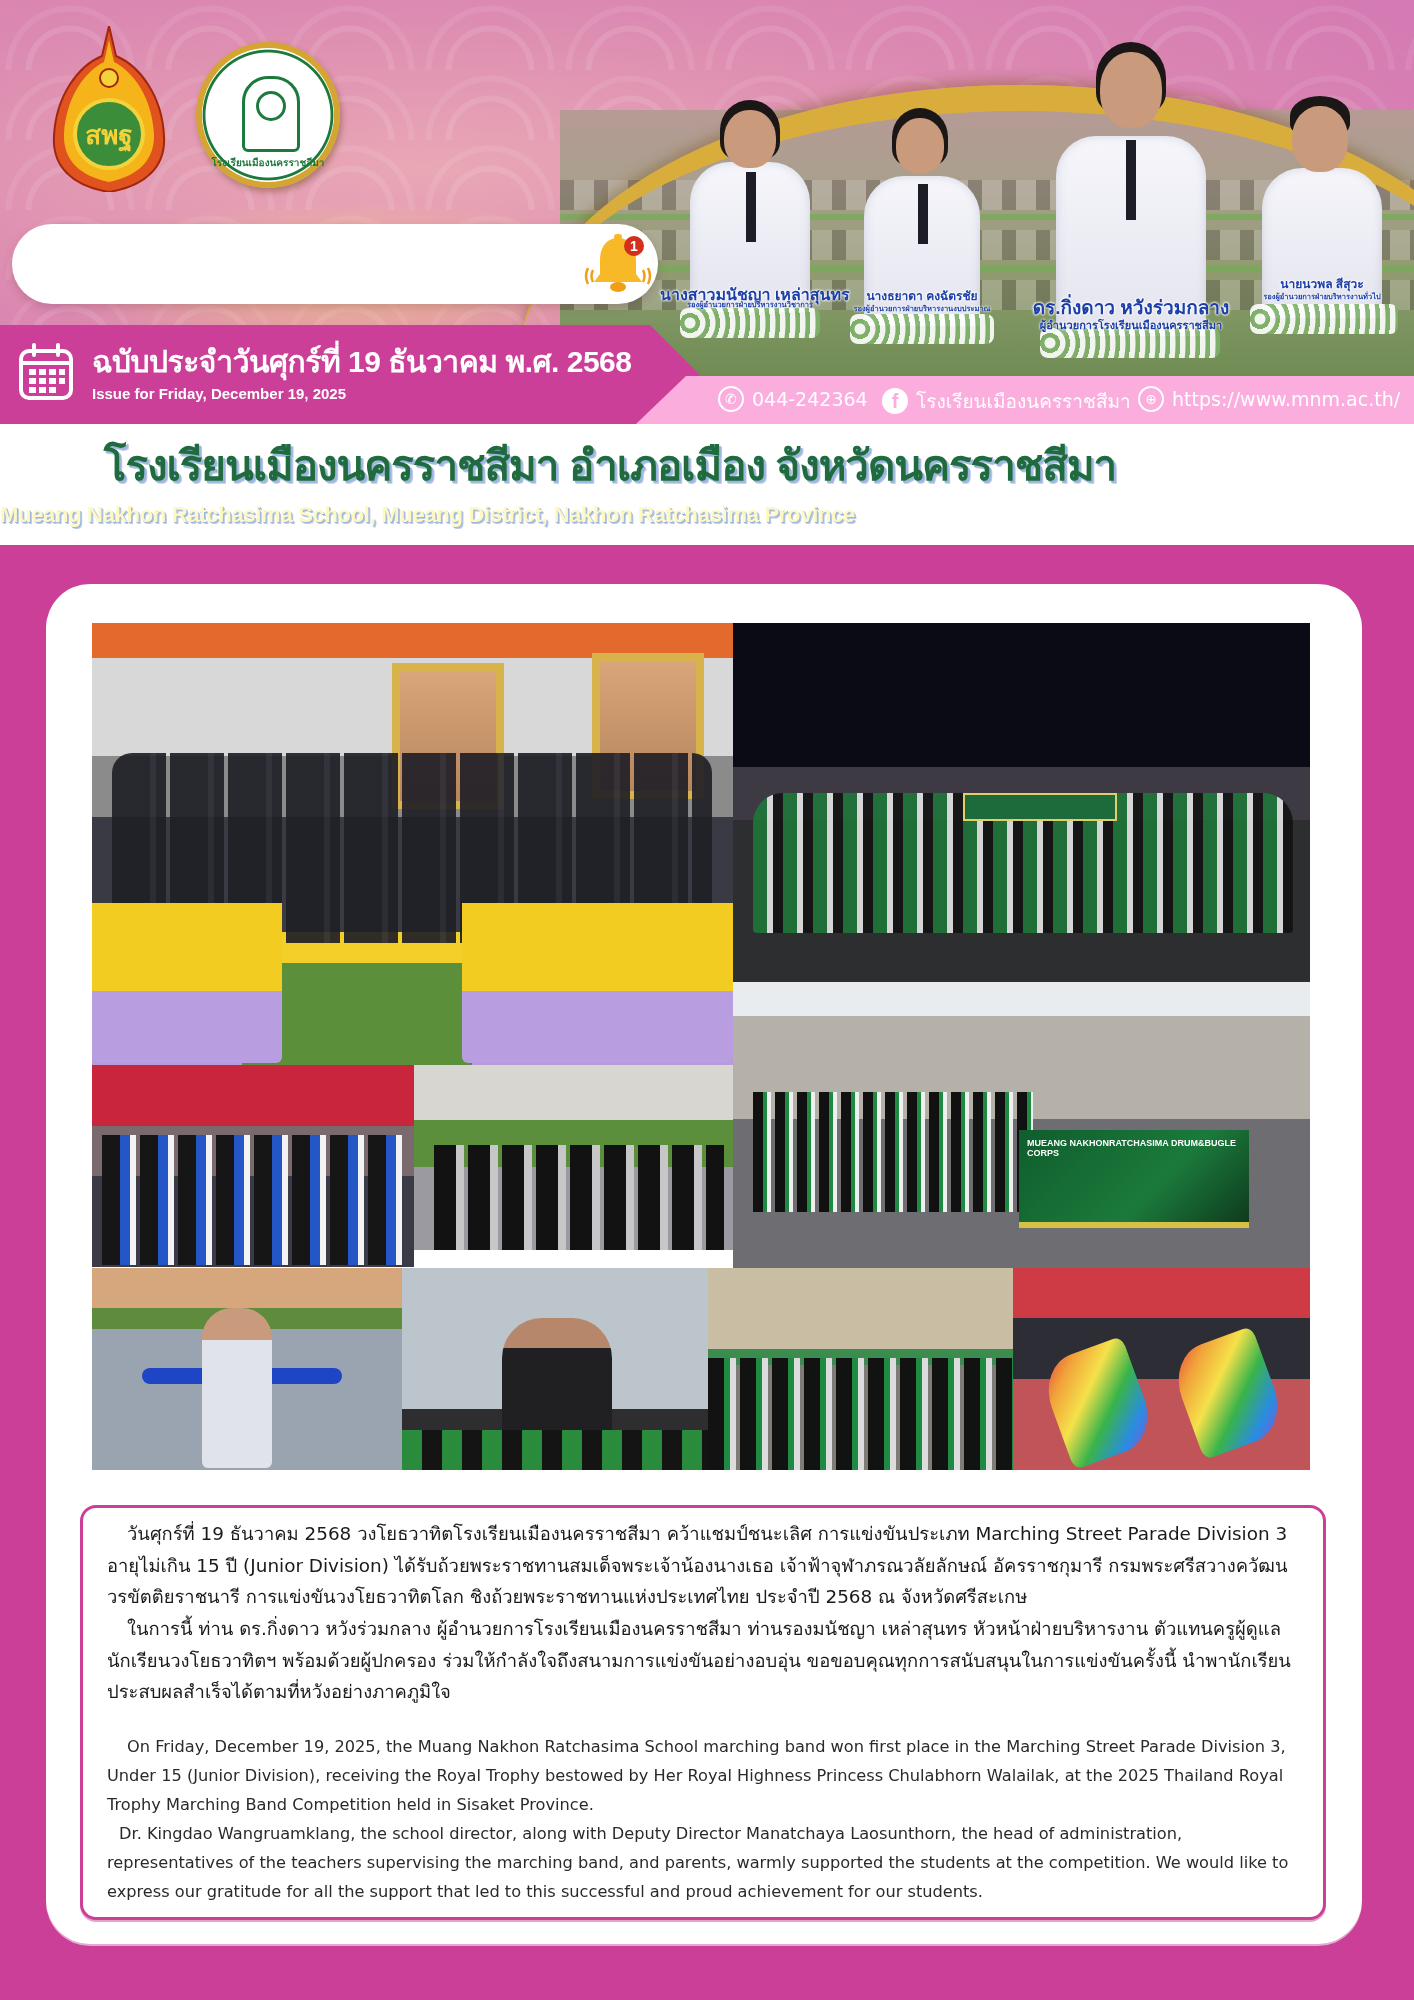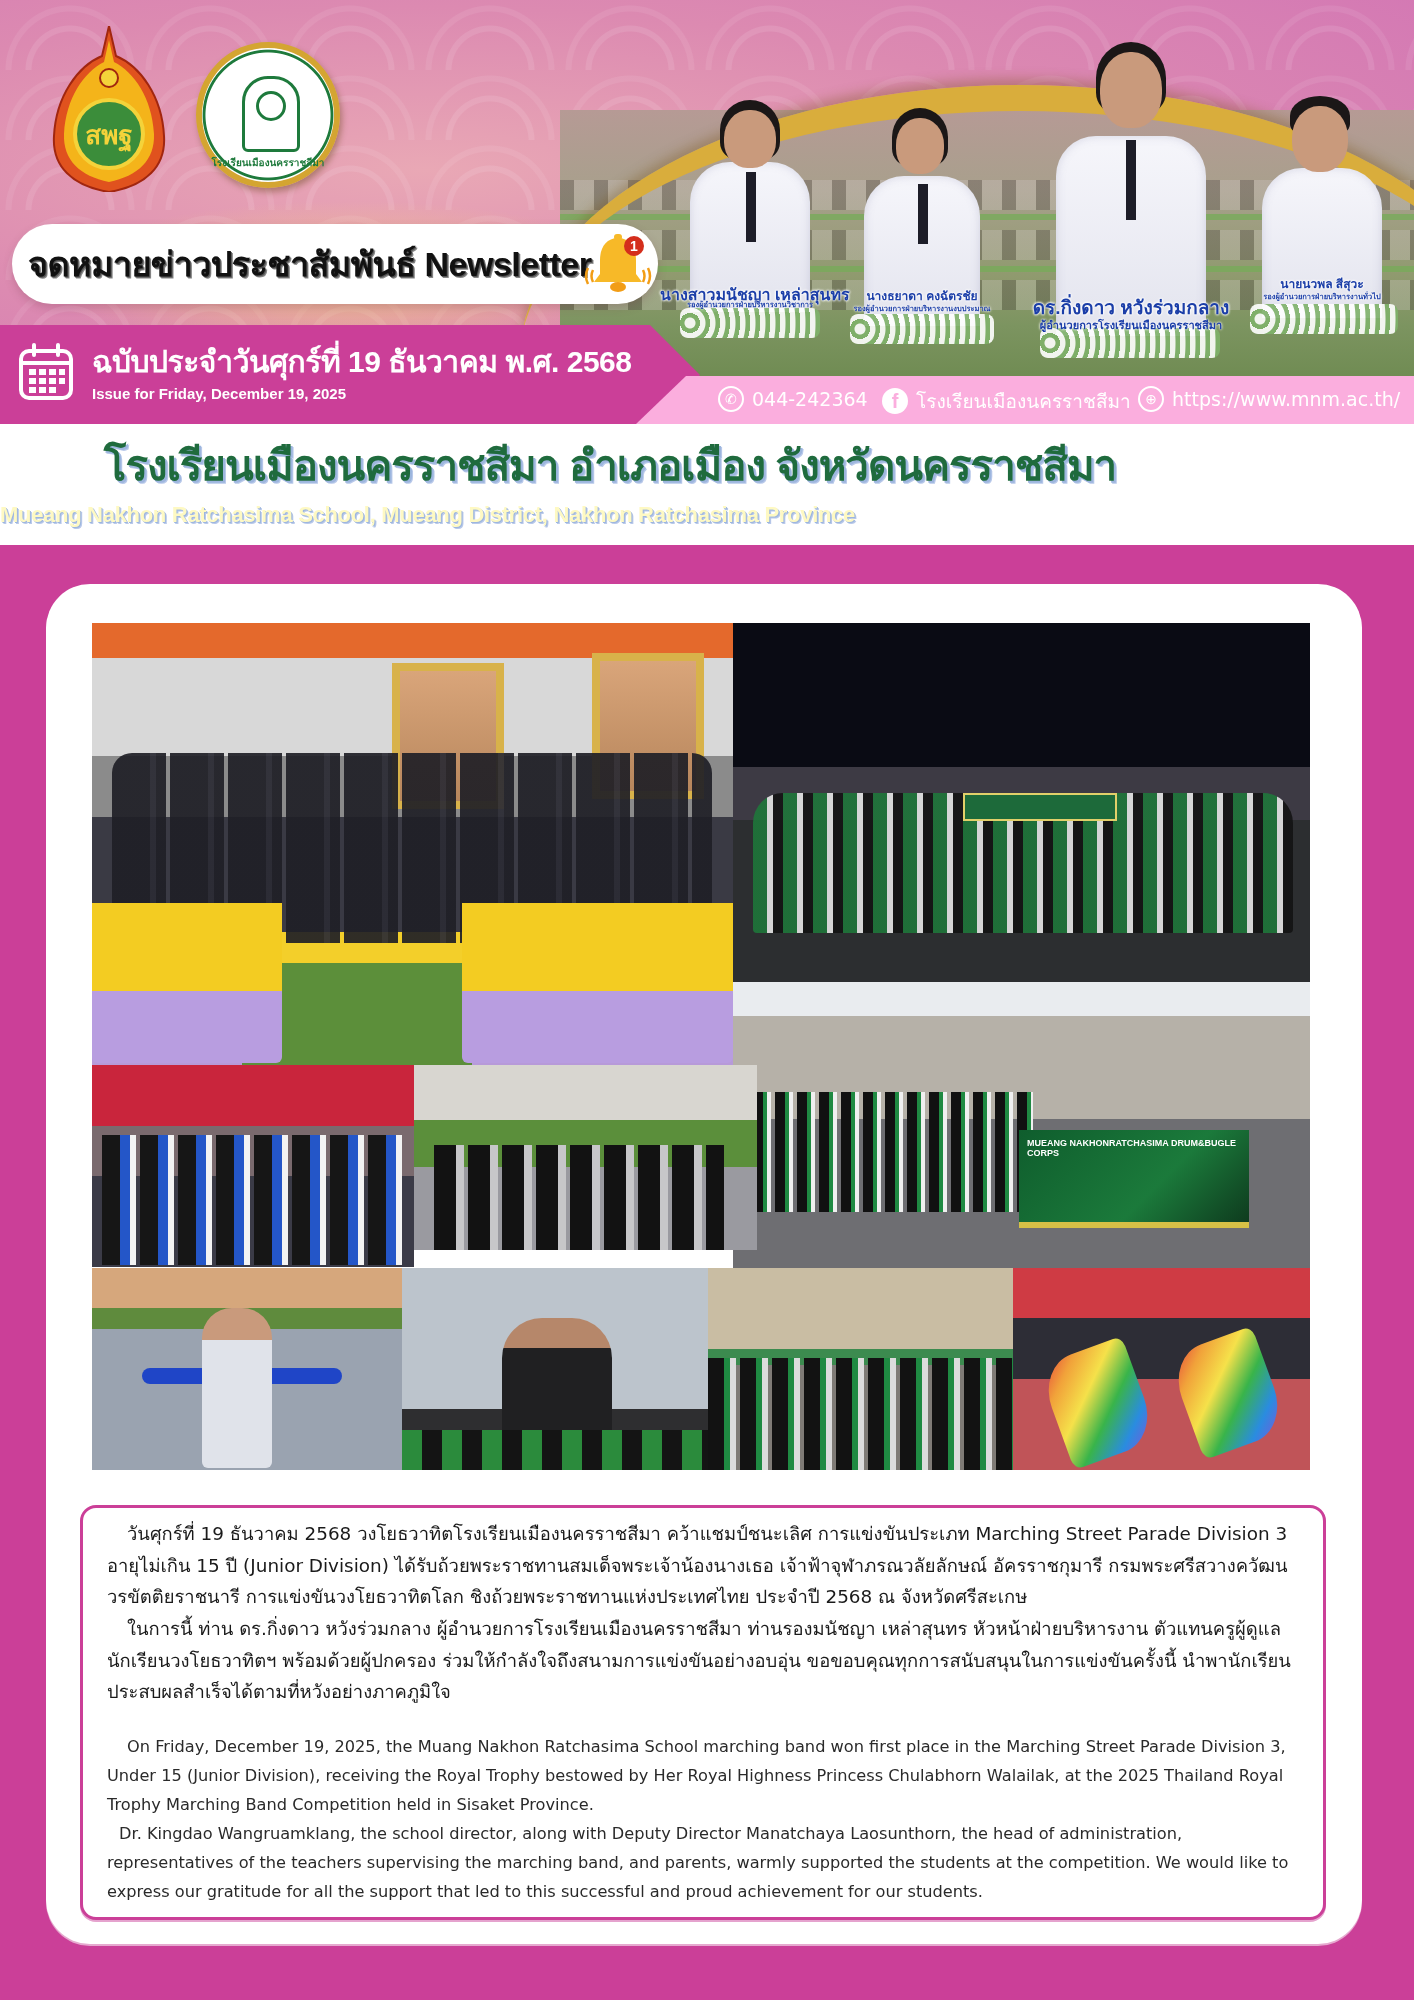--- a/index.html
+++ b/index.html
@@ -94,21 +94,21 @@
   .p-parade .march { position: absolute; left: 20px; top: 110px; width: 280px; height: 120px;
     background: repeating-linear-gradient(90deg, #111 0 10px, #1f8a42 10px 14px, #f0f0f0 14px 18px, transparent 18px 22px); }
   .p-parade .banner { position: absolute; left: 286px; top: 148px; width: 230px; height: 92px; background: linear-gradient(135deg, #0f5d2d, #1b7a3b 60%, #0e3b1e); border-bottom: 6px solid #d6c046; }
   .p-parade .banner span { position: absolute; left: 8px; top: 8px; font-size: 9px; font-weight: bold; color: #fff; font-family: "Liberation Sans", sans-serif; }
 
   
   .p-drum { left: 92px; top: 1065px; width: 322px; height: 202px; background: linear-gradient(180deg, #c9253c 0 30%, #7a6a6e 30% 55%, #3b3b47 55% 100%); }
   .p-drum .kids { position: absolute; left: 10px; top: 70px; width: 300px; height: 130px;
     background: repeating-linear-gradient(90deg, #161616 0 18px, #2456c8 18px 28px, #f3f3f3 28px 34px, transparent 34px 38px); }
   
-  .p-brass { left: 414px; top: 1065px; width: 319px; height: 185px; background: linear-gradient(180deg, #d8d6d0 0 30%, #5b8f3b 30% 55%, #9a9aa0 55% 100%); padding-left: 24px; }
+  .p-brass { left: 414px; top: 1065px; width: 319px; height: 185px; background: linear-gradient(180deg, #d8d6d0 0 30%, #5b8f3b 30% 55%, #9a9aa0 55% 100%); }
   .p-brass .kneel { position: absolute; left: 20px; top: 80px; width: 290px; height: 120px;
     background: repeating-linear-gradient(90deg, #121212 0 22px, #c7c7c9 22px 30px, transparent 30px 34px); }
 
   
   .p-guard { left: 92px; top: 1268px; width: 310px; height: 202px; background: linear-gradient(180deg, #d6a77c 0 20%, #5f8b3d 20% 30%, #9aa3b0 30% 100%); }
   .p-guard .girl { position: absolute; left: 110px; top: 40px; width: 70px; height: 160px; background: linear-gradient(180deg, #c99a7c 0 20%, #e0e3ea 20% 100%); border-radius: 30px 30px 6px 6px; }
   .p-guard .arms { position: absolute; left: 50px; top: 100px; width: 200px; height: 16px; background: #1f45c7; border-radius: 8px; }
   .p-conductor { left: 402px; top: 1268px; width: 306px; height: 202px; background: linear-gradient(180deg, #bcc4cc 0 70%, #2e2e30 70% 100%); }
   .p-conductor .man { position: absolute; left: 100px; top: 50px; width: 110px; height: 150px; background: linear-gradient(180deg, #b6876a 0 20%, #202022 20% 100%); border-radius: 40px 40px 0 0; }
   .p-conductor .kids { position: absolute; left: 0; bottom: 0; width: 306px; height: 40px; background: repeating-linear-gradient(90deg, #2b8b3c 0 20px, #141414 20px 40px); }
@@ -147,21 +147,20 @@
     <circle cx="59" cy="108" r="34" fill="#3b8d3a" stroke="#f4d33a" stroke-width="4"></circle>
     <text x="59" y="118" text-anchor="middle" font-size="26" font-weight="bold" fill="#f4d33a" font-family="Liberation Sans, sans-serif">สพฐ</text>
     <circle cx="59" cy="52" r="9" fill="#f4d33a" stroke="#a1260f" stroke-width="2"></circle>
   </svg>
   <div class="logo-school">
     <div class="emblem"></div>
     <div class="ring-text">โรงเรียนเมืองนครราชสีมา</div>
   </div>
 
   <div class="newsletter-pill">
-    <span class="title">จดหมายข่าวประชาสัมพันธ์ Newsletter</span>
     <svg class="bell" viewBox="0 0 68 64">
       <path d="M34 6 C22 6 16 16 16 28 L16 42 L10 50 L58 50 L52 42 L52 28 C52 16 46 6 34 6 Z" fill="#f7b928"></path>
       <rect x="30" y="2" width="8" height="6" rx="3" fill="#f7b928"></rect>
       <ellipse cx="34" cy="55" rx="8" ry="5" fill="#f29d16"></ellipse>
       <path d="M4 36 Q0 44 4 52 M9 38 Q6 44 9 50" stroke="#f29d16" stroke-width="2.5" fill="none"></path>
       <path d="M64 36 Q68 44 64 52 M59 38 Q62 44 59 50" stroke="#f29d16" stroke-width="2.5" fill="none"></path>
       <circle cx="50" cy="14" r="10" fill="#d42e1c"></circle>
       <text x="50" y="19" text-anchor="middle" font-size="14" font-weight="bold" fill="#fff" font-family="Liberation Sans, sans-serif">1</text>
     </svg>
   </div>

